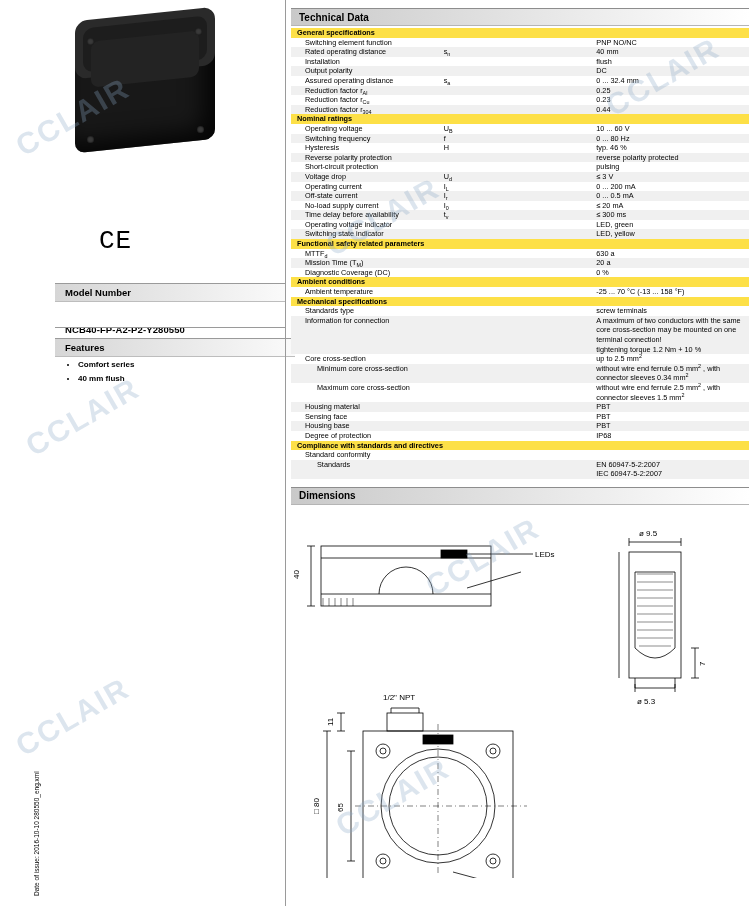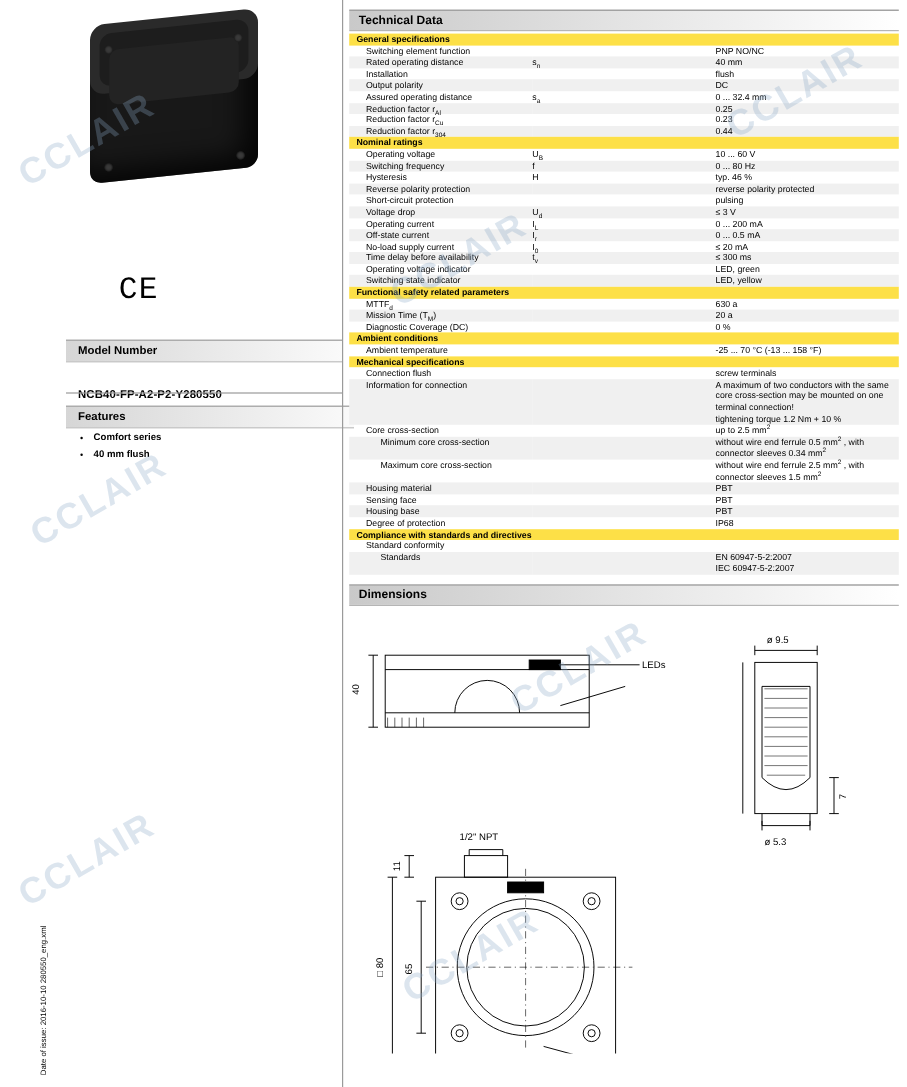--- a/index.html
+++ b/index.html
@@ -290,21 +290,21 @@
           </tr>
           <tr class="ind1">
             <td class="c-name">Ambient temperature</td>
             <td class="c-sym"></td>
             <td class="c-val">-25 ... 70 °C (-13 ... 158 °F)</td>
           </tr>
           <tr class="group">
             <td colspan="3" class="c-name">Mechanical specifications</td>
           </tr>
           <tr class="ind1">
-            <td class="c-name">Connection flush</td>
+            <td class="c-name">Standards type</td>
             <td class="c-sym"></td>
             <td class="c-val">screw terminals</td>
           </tr>
           <tr class="ind1 shade">
             <td class="c-name">Information for connection</td>
             <td class="c-sym"></td>
             <td class="c-val">A maximum of two conductors with the same core cross-section may be mounted on one terminal connection!<br>tightening torque 1.2 Nm + 10 %</td>
           </tr>
           <tr class="ind1">
             <td class="c-name">Core cross-section</td>

